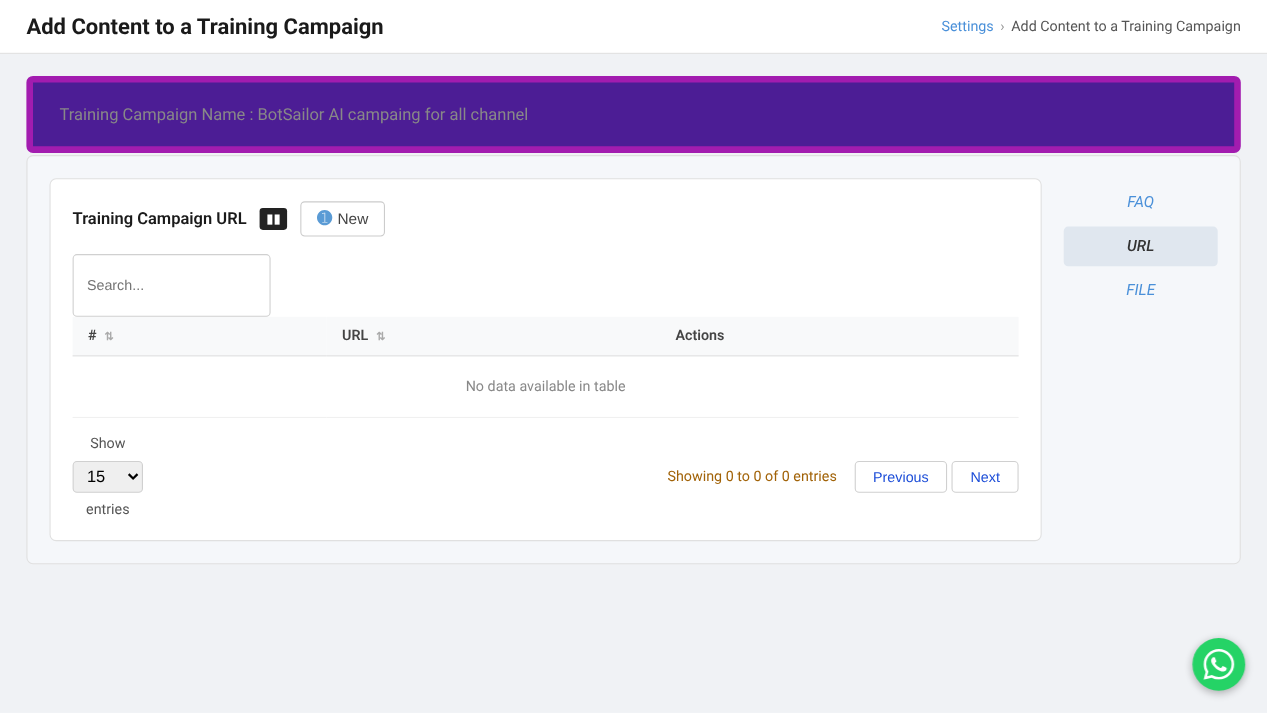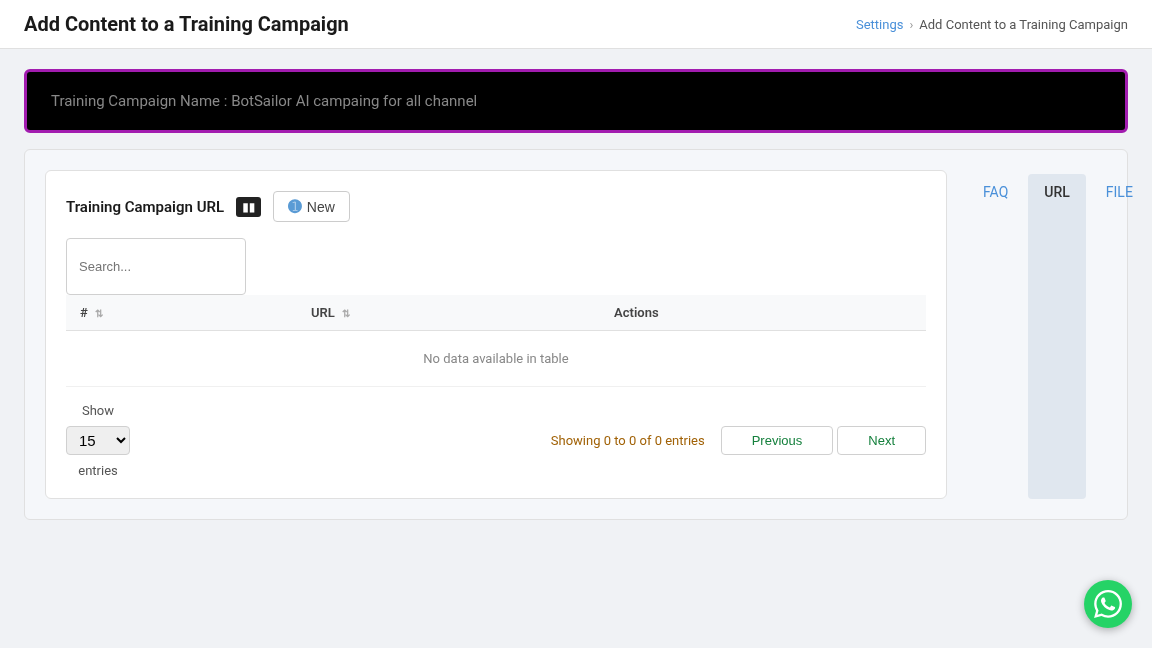--- a/index.html
+++ b/index.html
@@ -35,25 +35,25 @@
     .breadcrumb-separator {
       color: #999;
     }
     .breadcrumb-current {
       color: #555;
     }
     .main-content {
       padding: 20px 24px;
     }
     .campaign-name-box {
-      background: #000000;
-      border: 3px solid #a21caf;
+      background: #4c1d95;
+      border: 6px solid #a21caf;
       border-radius: 6px;
       padding: 20px 24px;
-      margin-bottom: 16px;
+      margin-bottom: 2px;
     }
     .campaign-name-text {
       color: #888;
       font-size: 15px;
     }
     .content-section {
       background: #f5f7fa;
       border: 1px solid #e0e0e0;
       border-radius: 6px;
       padding: 20px;
@@ -171,34 +171,35 @@
     }
     .pagination-info {
       font-size: 13px;
       color: #a16207;
     }
     .pagination-buttons {
       display: flex;
       gap: 4px;
     }
     .pagination-btn {
-      padding: 6px 30px;
+      padding: 6px 16px;
       border: 1px solid #d0d0d0;
       background: #fff;
       border-radius: 4px;
       font-size: 13px;
-      color: #15803d;
+      color: #1d4ed8;
       cursor: pointer;
     }
     .side-panel {
       width: 140px;
       display: flex;
-      flex-direction: row;
+      flex-direction: column;
       gap: 4px;
       padding-top: 4px;
+      font-style: italic;
     }
     .side-nav-item {
       padding: 10px 16px;
       border-radius: 4px;
       font-size: 14px;
       text-align: center;
       cursor: pointer;
     }
     .side-nav-item.active {
       background: #e0e7ef;

